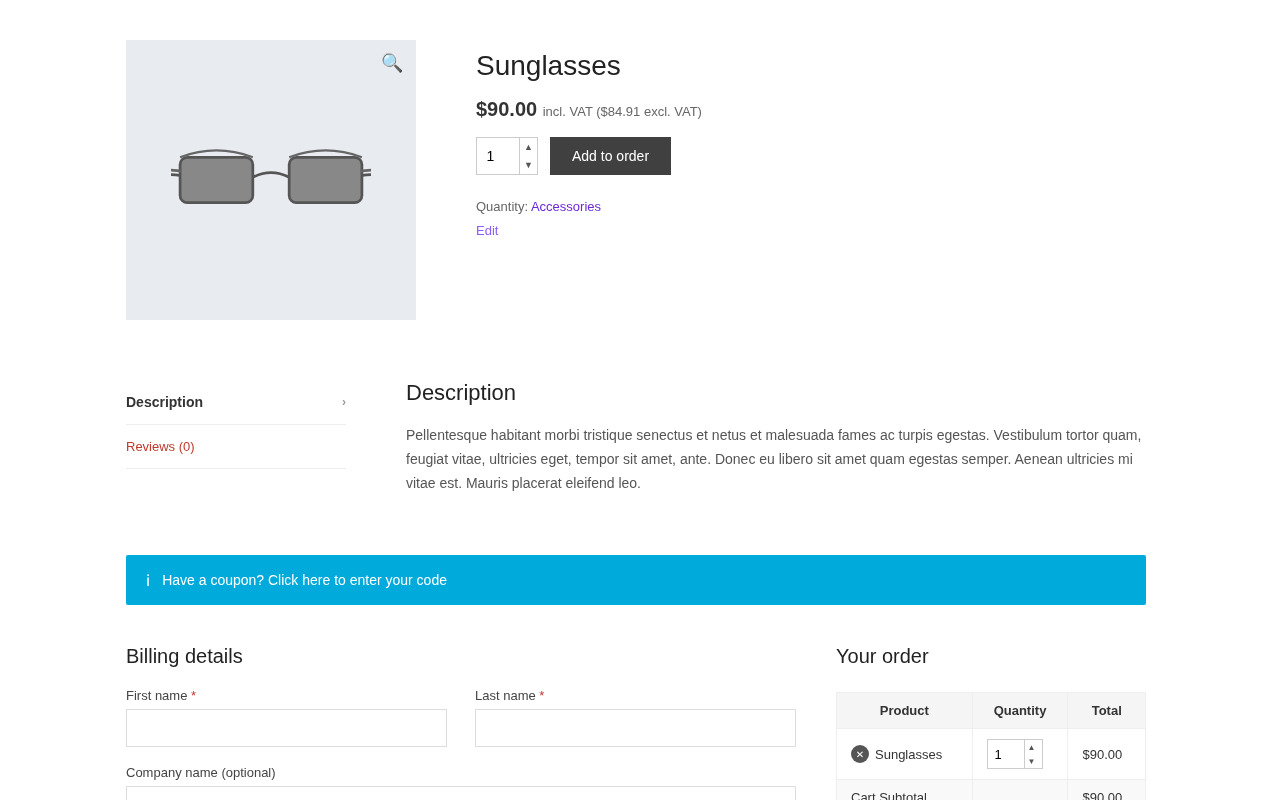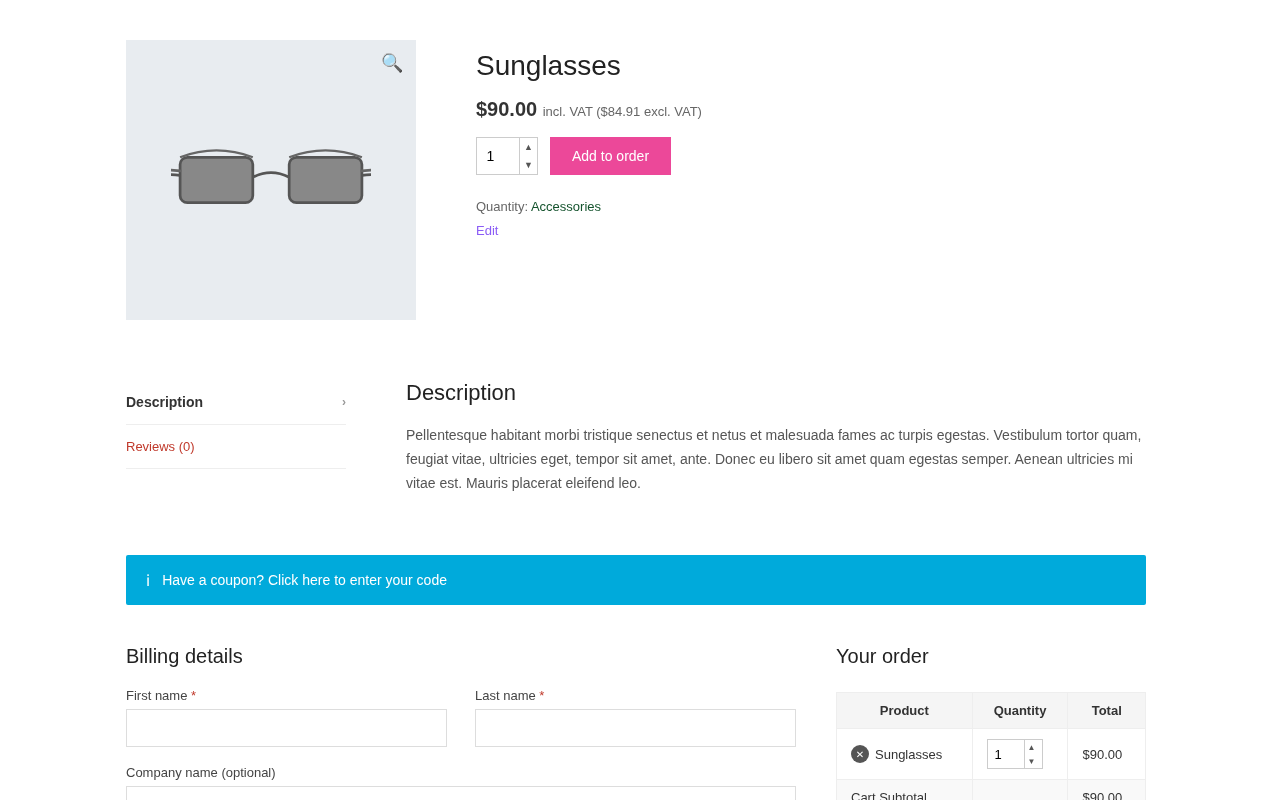--- a/index.html
+++ b/index.html
@@ -17,24 +17,24 @@
     .product-title { font-size: 28px; font-weight: 300; color: #222; margin-bottom: 16px; }
     .product-price { font-size: 20px; color: #333; margin-bottom: 16px; }
     .price-vat { font-size: 13px; color: #666; font-weight: 400; }
     
     .add-to-order-row { display: flex; align-items: center; gap: 12px; margin-bottom: 24px; }
     .quantity-input-wrapper { position: relative; display: flex; align-items: center; border: 1px solid #ccc; width: 62px; height: 38px; }
     .quantity-input { width: 42px; border: none; outline: none; text-align: center; font-size: 14px; padding: 0 4px; height: 100%; }
     .quantity-arrows { display: flex; flex-direction: column; height: 100%; border-left: 1px solid #ccc; }
     .qty-arrow { flex: 1; border: none; background: none; cursor: pointer; font-size: 9px; display: flex; align-items: center; justify-content: center; color: #555; padding: 0 4px; }
     
-    .add-to-order-btn { background: #ec4899; color: #fff; border: none; padding: 10px 22px; font-size: 14px; cursor: pointer; height: 38px; }
+    .add-to-order-btn { background: #404040; color: #fff; border: none; padding: 10px 22px; font-size: 14px; cursor: pointer; height: 38px; }
     
     .product-category { font-size: 13px; color: #666; margin-bottom: 8px; }
-    .product-category a { color: #14532d; text-decoration: none; }
+    .product-category a { color: #6d28d9; text-decoration: none; }
     .edit-link { color: #8b5cf6; font-size: 13px; text-decoration: none; }
     
     
     .tabs-and-content { display: flex; gap: 60px; margin-bottom: 60px; }
     .tabs-sidebar { width: 220px; min-width: 220px; }
     .tab-item { padding: 14px 0; border-bottom: 1px solid #eee; cursor: pointer; font-size: 14px; color: #333; display: flex; justify-content: space-between; align-items: center; }
     .tab-item.active { font-weight: 600; }
     .tab-item a { color: #c0392b; text-decoration: none; font-size: 13px; }
     .tab-chevron { color: #999; font-size: 12px; }
     

